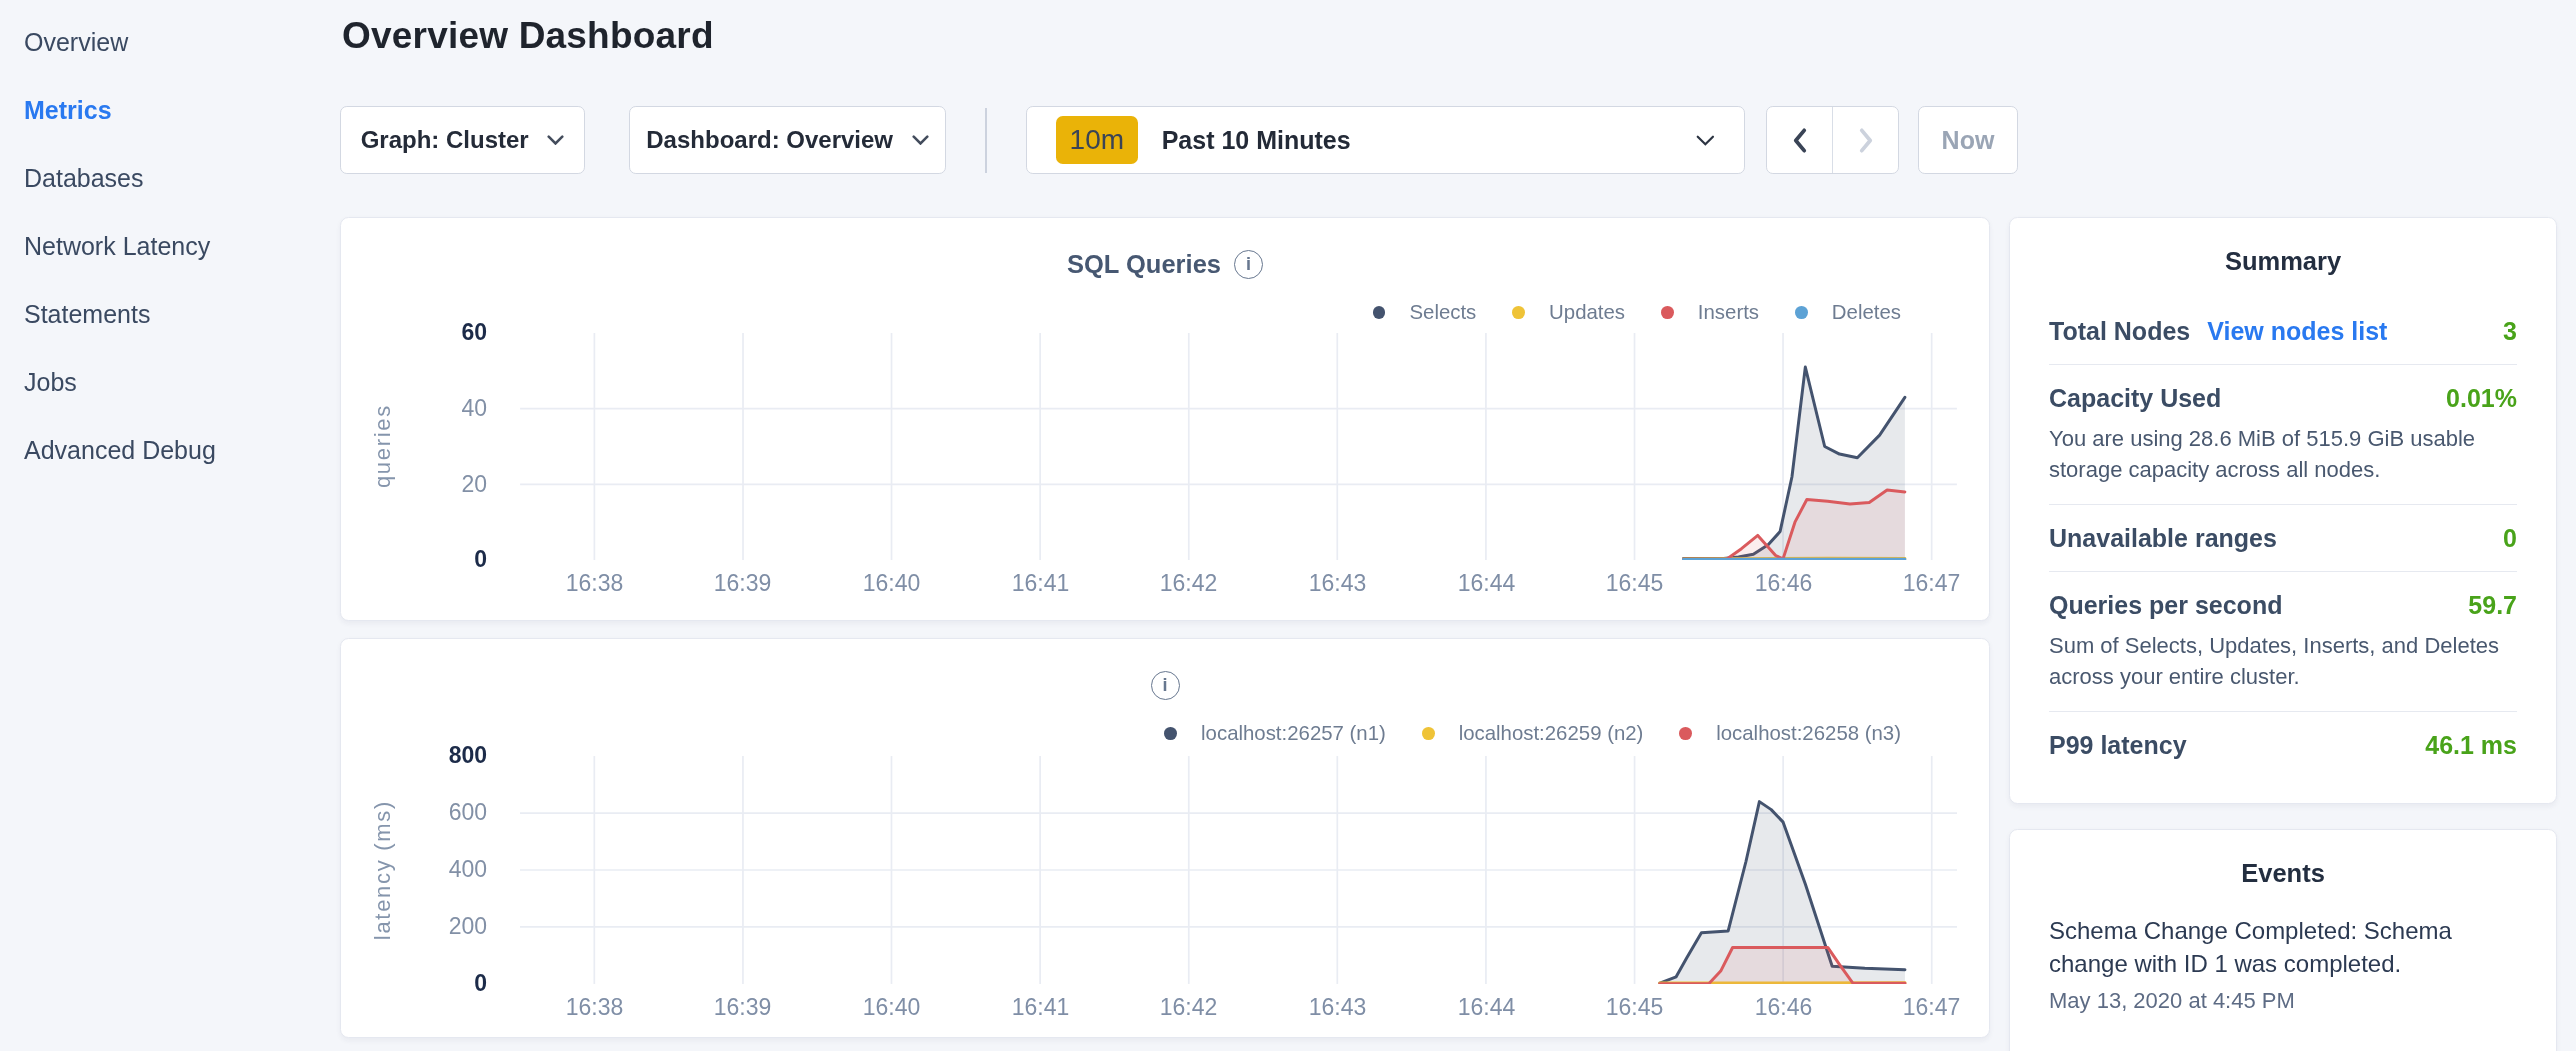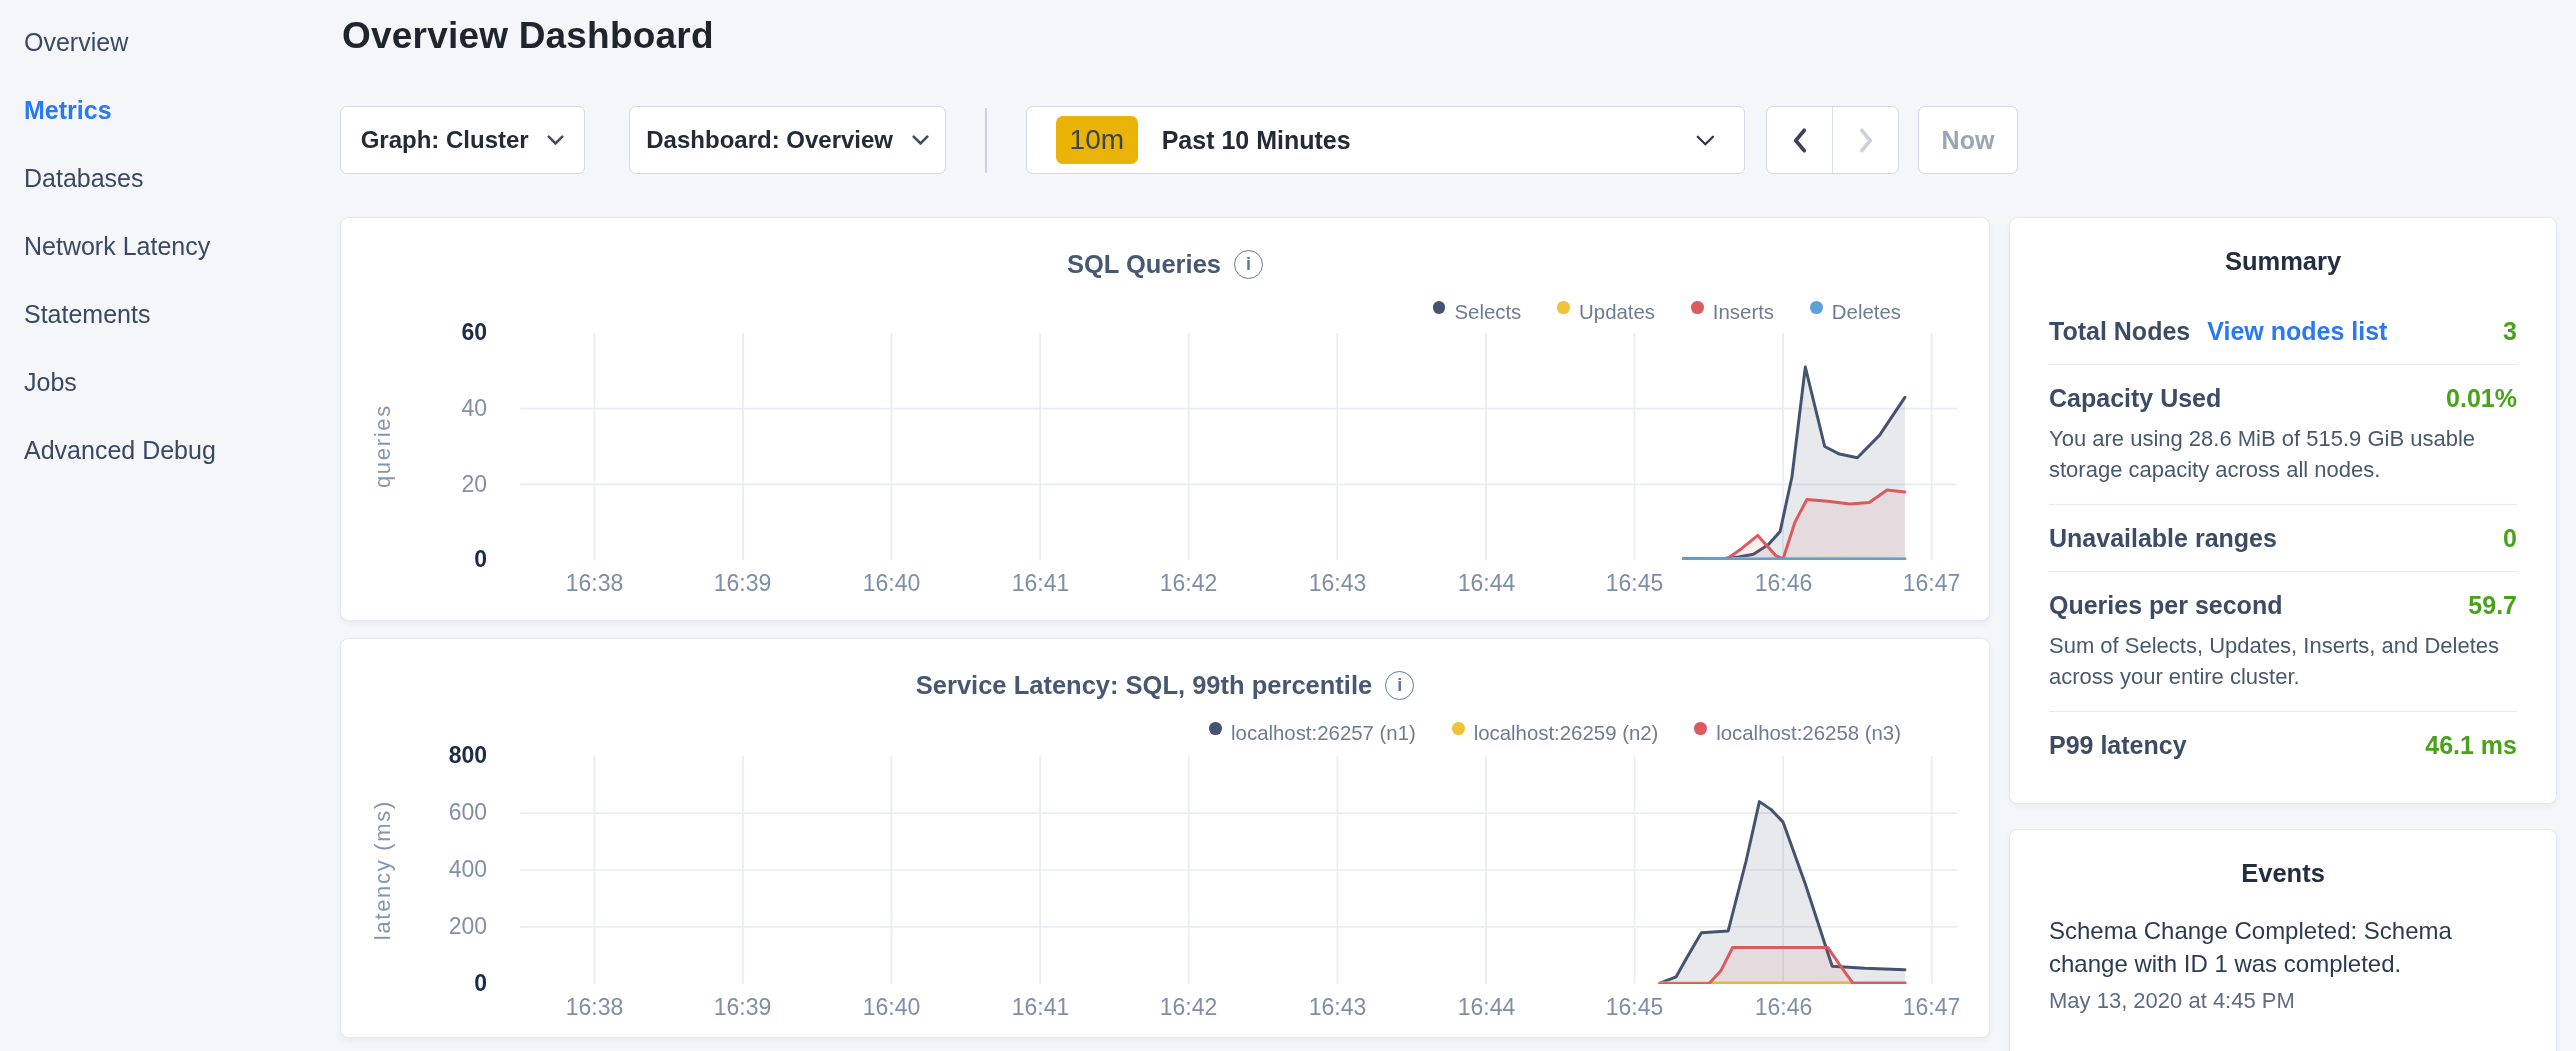--- a/index.html
+++ b/index.html
@@ -38,21 +38,21 @@
   #chart-lat{left:340px;top:638px;width:1650px;height:400px;}
   #summary-card{left:2009px;top:217px;width:548px;height:587px;}
   #events-card{left:2009px;top:829px;width:548px;height:272px;}
 
   
   .chart-title-row{position:absolute;left:0;right:0;top:32px;display:flex;justify-content:center;align-items:center;gap:13px;}
   .chart-title{margin:0;font-size:25.5px;font-weight:700;color:#475872;}
   .info-icon{width:29px;height:29px;border:1.7px solid #67778f;border-radius:50%;color:#67778f;
              font-size:18px;font-weight:700;display:flex;align-items:center;justify-content:center;box-sizing:border-box;cursor:pointer;}
   .legend{position:absolute;right:88px;top:83px;display:flex;gap:36px;}
-  .legend-item{display:flex;gap:9px;font-size:20.4px;color:#6e7c91;cursor:pointer;}
+  .legend-item{display:flex;align-items:center;gap:24px;font-size:20.4px;color:#6e7c91;cursor:pointer;}
   .legend-dot{width:12.8px;height:12.8px;border-radius:50%;flex:0 0 auto;}
   .ylab{position:absolute;left:29px;display:flex;align-items:center;justify-content:center;}
   .ylab span{writing-mode:vertical-rl;transform:rotate(180deg);font-size:22px;color:#8595ac;letter-spacing:1.7px;}
   .yticks{position:absolute;left:0;width:162px;}
   .ytick{position:absolute;right:16px;width:100%;text-align:right;font-size:23px;color:#8290a6;line-height:27px;padding-left:40px;}
   .ytick.major{color:#1c2b49;font-weight:700;}
   .plot{position:absolute;left:179px;display:block;}
   .xticks{position:absolute;left:179px;width:1437px;height:34px;}
   .xtick{position:absolute;width:119px;text-align:center;font-size:23px;color:#7f8ea6;}
   #chart-sql .ylab,#chart-sql .yticks{top:115px;height:227px;}
@@ -188,21 +188,20 @@
         <div class="xtick" style="left: 758px;">16:43</div>
         <div class="xtick" style="left: 907px;">16:44</div>
         <div class="xtick" style="left: 1055px;">16:45</div>
         <div class="xtick" style="left: 1204px;">16:46</div>
         <div class="xtick" style="left: 1352px;">16:47</div>
       </div>
   </section>
 
   <section class="card chart-card" id="chart-lat">
     <div class="chart-title-row">
-      <h2 class="chart-title">Service Latency: SQL, 99th percentile</h2>
       <span class="info-icon">i</span>
     </div>
     <div class="legend">
         <div class="legend-item">
           <span class="legend-dot" style="background: rgb(68, 83, 110);"></span>
           <span>localhost:26257 (n1)</span>
         </div>
         <div class="legend-item">
           <span class="legend-dot" style="background: rgb(239, 195, 55);"></span>
           <span>localhost:26259 (n2)</span>

